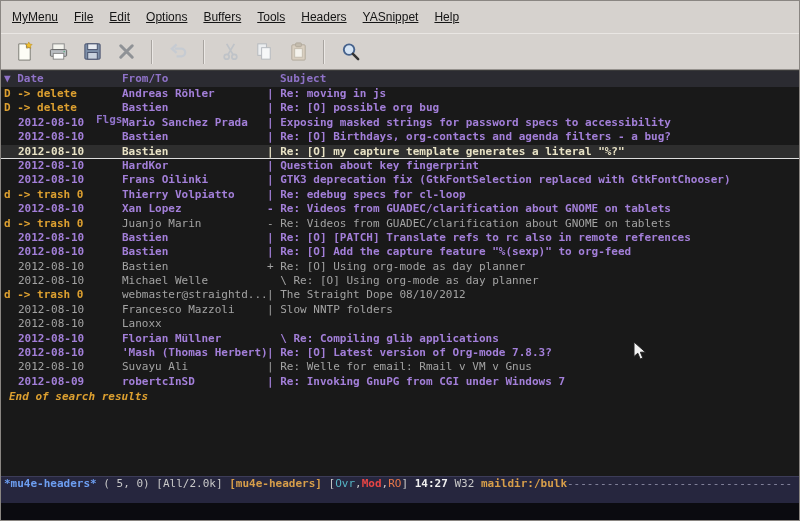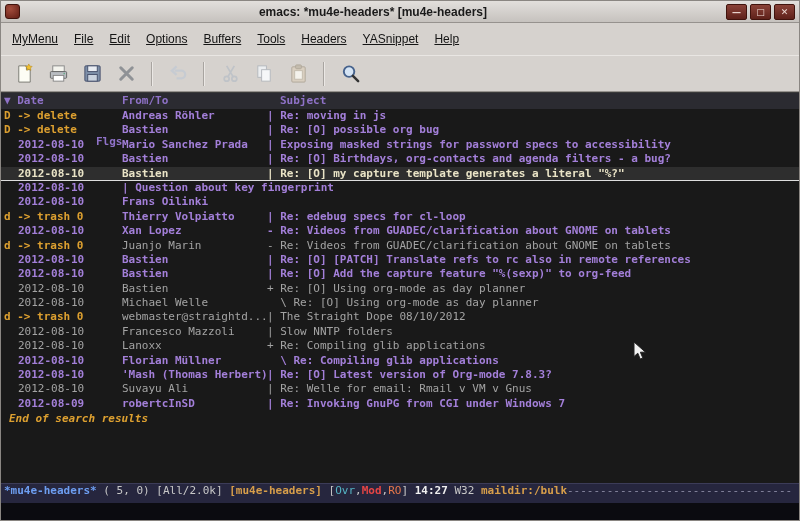--- a/index.html
+++ b/index.html
@@ -54,41 +54,32 @@
   .row .date{ padding-left:14px; display:inline-block; }
   .row.unread{ color:var(--unread,#a37fd9); font-weight:bold; }
   .row.read{ color:var(--read,#a3a3a3); }
   .row.current{ color:var(--current-fg,#e9e3c6); font-weight:bold;
     background:var(--current-bg,#2e2e2e); border-bottom:1px solid #dedede; }
   .row .mark{ color:var(--mark,#dda030); font-weight:bold; }
   .end-results{ height:15px; line-height:15px; padding-left:8px;
     color:var(--mark,#dda030); font-style:italic; font-weight:bold; }
   .filler{ flex:1; }
   
-  .modeline{ height:20px; line-height:16px; flex:none; padding-left:3px;
+  .modeline{ height:27px; line-height:16px; flex:none; padding-left:3px;
     background:var(--modeline-bg,#26263e); border-top:1px solid #3c3c58;
     white-space:pre; overflow:hidden; font:11px "DejaVu Sans Mono",monospace; }
   .echo{ height:17px; flex:none; background:var(--echo-bg,#0b0b10); }
   
   .cursor{ position:absolute; left:632px; top:340px; pointer-events:none; }
 </style>
 </head>
 <body>
 
 <div class="frame">
 
-  <div class="titlebar">
-    <div class="win-icon"></div>
-    <div class="title">emacs: *mu4e-headers* [mu4e-headers]</div>
-    <div class="win-buttons">
-        <div class="win-btn">—</div>
-        <div class="win-btn">□</div>
-        <div class="win-btn">✕</div>
-      </div>
-  </div>
 
   <div class="menubar">
       <div class="menu-item">MyMenu</div>
       <div class="menu-item">File</div>
       <div class="menu-item">Edit</div>
       <div class="menu-item">Options</div>
       <div class="menu-item">Buffers</div>
       <div class="menu-item">Tools</div>
       <div class="menu-item">Headers</div>
       <div class="menu-item">YASnippet</div>
@@ -166,32 +157,32 @@
       <span class="col-flags">Flgs</span>
       <span class="col-from">From/To</span>
       <span class="col-subject subj-head">Subject</span>
     </div>
     <div class="rows">
         <div class="row unread"><span class="col-mark"><span class="mark">D -&gt; delete</span></span><span class="col-flags">uN</span><span class="col-from">Andreas Röhler</span><span class="col-subject">| Re: moving in js</span></div>
         <div class="row unread"><span class="col-mark"><span class="mark">D -&gt; delete</span></span><span class="col-flags">uaN</span><span class="col-from">Bastien</span><span class="col-subject">| Re: [O] possible org bug</span></div>
         <div class="row unread"><span class="col-mark"><span class="date">2012-08-10</span></span><span class="col-flags">uN</span><span class="col-from">Mario Sanchez Prada</span><span class="col-subject">| Exposing masked strings for password specs to accessibility</span></div>
         <div class="row unread"><span class="col-mark"><span class="date">2012-08-10</span></span><span class="col-flags">uN</span><span class="col-from">Bastien</span><span class="col-subject">| Re: [O] Birthdays, org-contacts and agenda filters - a bug?</span></div>
         <div class="row current"><span class="col-mark"><span class="date">2012-08-10</span></span><span class="col-flags">uN</span><span class="col-from">Bastien</span><span class="col-subject">| Re: [O] my capture template generates a literal "%?"</span></div>
-        <div class="row unread"><span class="col-mark"><span class="date">2012-08-10</span></span><span class="col-flags">uN</span><span class="col-subject">| Question about key fingerprint</span></div>
-        <div class="row unread"><span class="col-mark"><span class="date">2012-08-10</span></span><span class="col-flags">uN</span><span class="col-from">Frans Oilinki</span></div>
+        <div class="row unread"><span class="col-mark"><span class="date">2012-08-10</span></span><span class="col-flags">uN</span><span class="col-from">HardKor</span><span class="col-subject">| Question about key fingerprint</span></div>
+        <div class="row unread"><span class="col-mark"><span class="date">2012-08-10</span></span><span class="col-flags">uN</span><span class="col-from">Frans Oilinki</span><span class="col-subject">| GTK3 deprecation fix (GtkFontSelection replaced with GtkFontChooser)</span></div>
         <div class="row unread"><span class="col-mark"><span class="mark">d -&gt; trash 0</span></span><span class="col-flags">uN</span><span class="col-from">Thierry Volpiatto</span><span class="col-subject">| Re: edebug specs for cl-loop</span></div>
         <div class="row unread"><span class="col-mark"><span class="date">2012-08-10</span></span><span class="col-flags">uN</span><span class="col-from">Xan Lopez</span><span class="col-subject">- Re: Videos from GUADEC/clarification about GNOME on tablets</span></div>
         <div class="row read"><span class="col-mark"><span class="mark">d -&gt; trash 0</span></span><span class="col-flags">S</span><span class="col-from">Juanjo Marin</span><span class="col-subject">- Re: Videos from GUADEC/clarification about GNOME on tablets</span></div>
         <div class="row unread"><span class="col-mark"><span class="date">2012-08-10</span></span><span class="col-flags">uN</span><span class="col-from">Bastien</span><span class="col-subject">| Re: [O] [PATCH] Translate refs to rc also in remote references</span></div>
         <div class="row unread"><span class="col-mark"><span class="date">2012-08-10</span></span><span class="col-flags">uaN</span><span class="col-from">Bastien</span><span class="col-subject">| Re: [O] Add the capture feature "%(sexp)" to org-feed</span></div>
         <div class="row read"><span class="col-mark"><span class="date">2012-08-10</span></span><span class="col-flags">S</span><span class="col-from">Bastien</span><span class="col-subject">+ Re: [O] Using org-mode as day planner</span></div>
         <div class="row read"><span class="col-mark"><span class="date">2012-08-10</span></span><span class="col-flags">S</span><span class="col-from">Michael Welle</span><span class="col-subject">  \ Re: [O] Using org-mode as day planner</span></div>
         <div class="row read"><span class="col-mark"><span class="mark">d -&gt; trash 0</span></span><span class="col-flags">S</span><span class="col-from">webmaster@straightd...</span><span class="col-subject">| The Straight Dope 08/10/2012</span></div>
         <div class="row read"><span class="col-mark"><span class="date">2012-08-10</span></span><span class="col-flags">S</span><span class="col-from">Francesco Mazzoli</span><span class="col-subject">| Slow NNTP folders</span></div>
-        <div class="row read"><span class="col-mark"><span class="date">2012-08-10</span></span><span class="col-flags">S</span><span class="col-from">Lanoxx</span><span class="col-subject">+ Re: Compiling glib applications</span></div>
+        <div class="row read"><span class="col-mark"><span class="date">2012-08-10</span></span><span class="col-flags">S</span><span class="col-from">Lanoxx</span></div>
         <div class="row unread"><span class="col-mark"><span class="date">2012-08-10</span></span><span class="col-flags">uN</span><span class="col-from">Florian Müllner</span><span class="col-subject">  \ Re: Compiling glib applications</span></div>
         <div class="row unread"><span class="col-mark"><span class="date">2012-08-10</span></span><span class="col-flags">uN</span><span class="col-from">'Mash (Thomas Herbert)</span><span class="col-subject">| Re: [O] Latest version of Org-mode 7.8.3?</span></div>
         <div class="row read"><span class="col-mark"><span class="date">2012-08-10</span></span><span class="col-flags">S</span><span class="col-from">Suvayu Ali</span><span class="col-subject">| Re: Welle for email: Rmail v VM v Gnus</span></div>
         <div class="row unread"><span class="col-mark"><span class="date">2012-08-09</span></span><span class="col-flags">uN</span><span class="col-from">robertcInSD</span><span class="col-subject">| Re: Invoking GnuPG from CGI under Windows 7</span></div>
       </div>
     <div class="end-results">End of search results</div>
     <div class="filler"></div>
   </div>
 
   <div class="modeline"><span style="color: rgb(109, 158, 241); font-weight: bold;">*mu4e-headers*</span><span style="color: rgb(200, 200, 200);"> ( 5, 0) </span><span style="color: rgb(200, 200, 200);">[All/2.0k] </span><span style="color: rgb(215, 158, 74); font-weight: bold;">[mu4e-headers] </span><span style="color: rgb(200, 200, 200);">[</span><span style="color: rgb(85, 180, 196);">Ovr</span><span style="color: rgb(200, 200, 200);">,</span><span style="color: rgb(232, 69, 69); font-weight: bold;">Mod</span><span style="color: rgb(200, 200, 200);">,</span><span style="color: rgb(232, 120, 74);">RO</span><span style="color: rgb(200, 200, 200);">] </span><span style="color: rgb(239, 239, 239); font-weight: bold;">14:27</span><span style="color: rgb(200, 200, 200);"> W32 </span><span style="color: rgb(215, 158, 74); font-weight: bold;">maildir:/bulk</span><span style="color: rgb(141, 141, 166);">----------------------------------</span></div>

